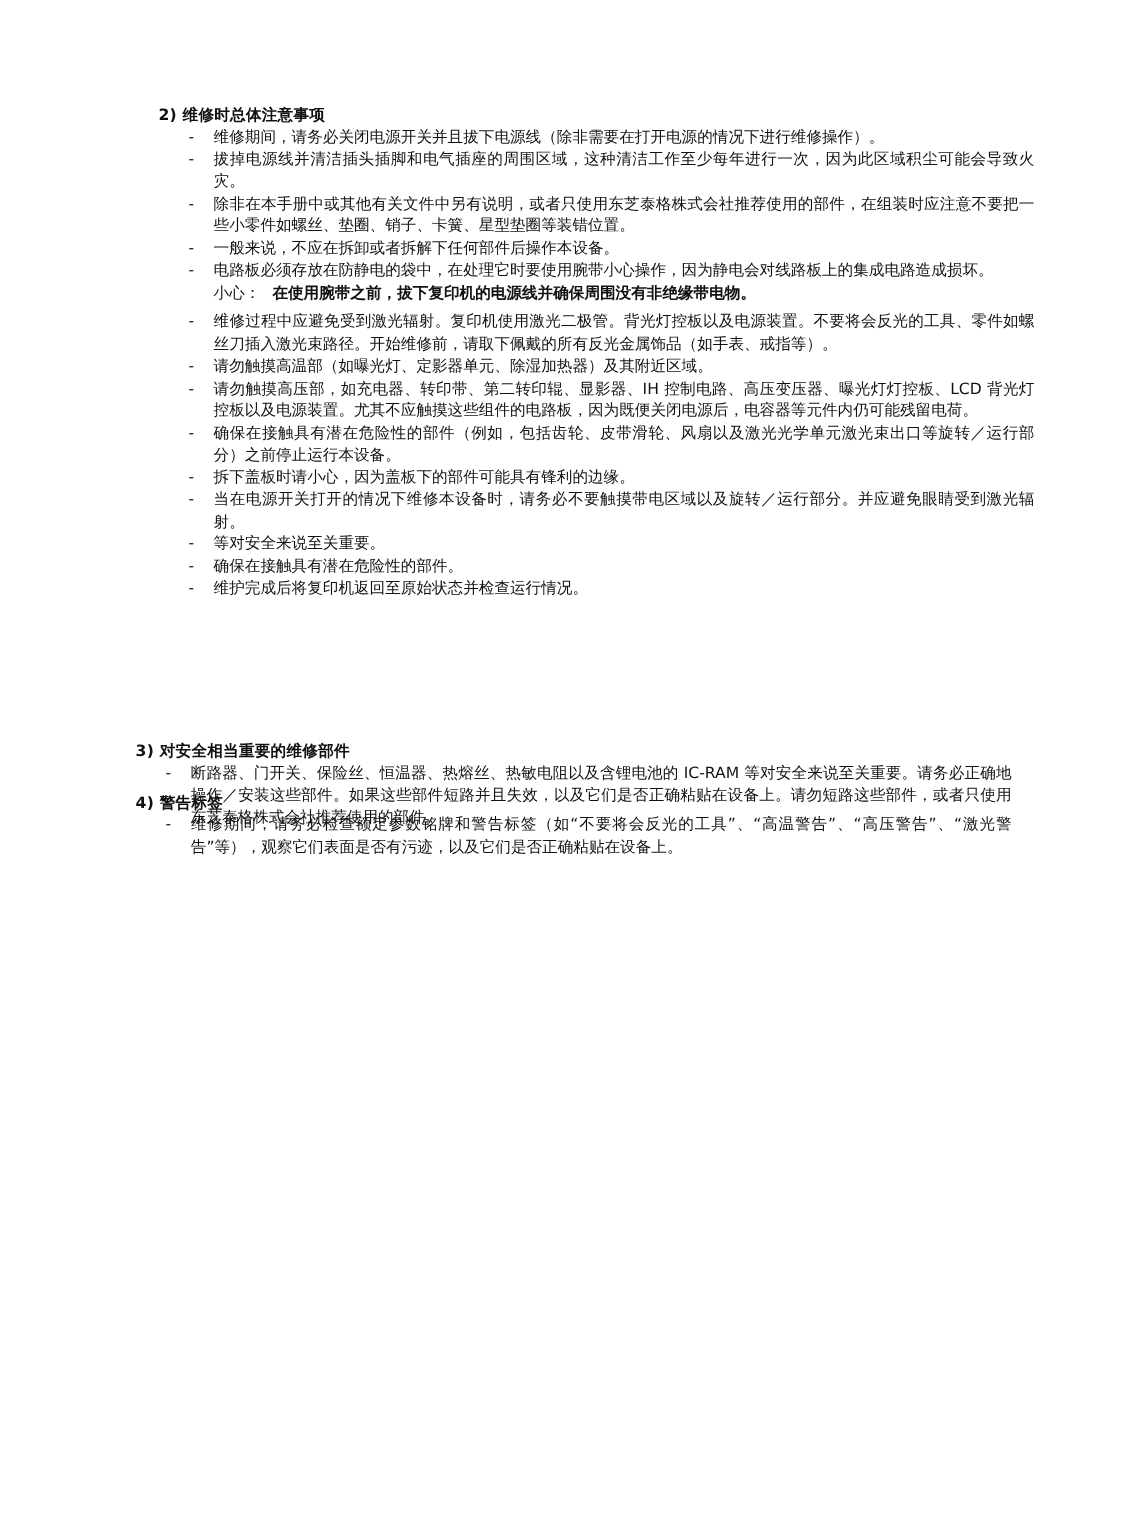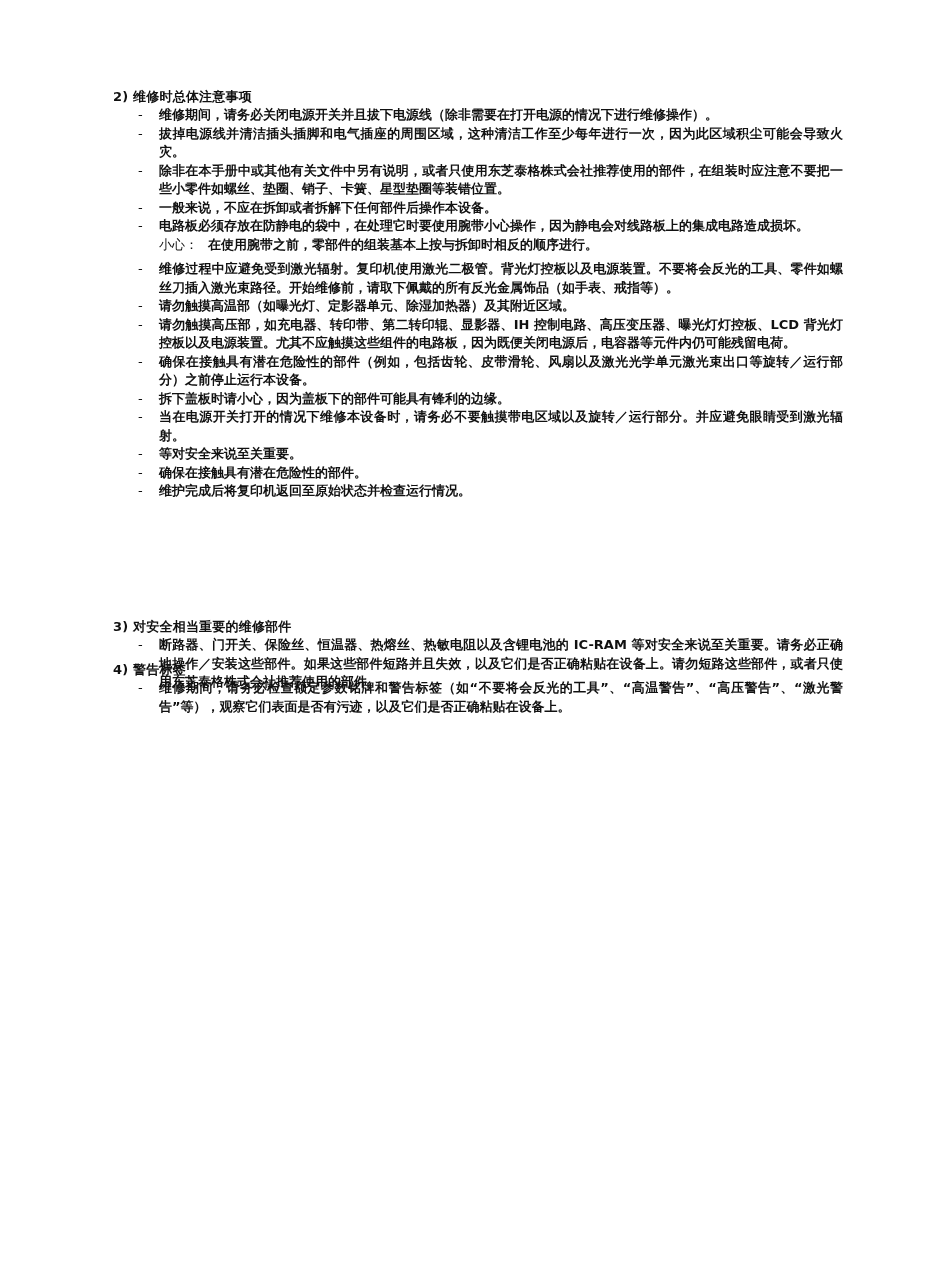--- a/index.html
+++ b/index.html
@@ -5,28 +5,28 @@
   html, body { margin:0; padding:0; background:#ffffff; }
   body { width:950px; height:1265px; position:relative; overflow:hidden;
          font-family:"DejaVu Sans", "Liberation Sans", sans-serif; color:#111; }
   .page { position:absolute; left:0; top:0; width:950px; height:1265px; }
   .section { position:absolute; left:113px; width:730px; }
   .sec-title { font-size:13px; font-weight:bold; line-height:18px; height:18px; white-space:nowrap; letter-spacing:0.2px; }
   .item { position:relative; padding-left:46px; font-size:13px; line-height:18.5px; text-align:justify; text-align-last:left; }
   .dash { position:absolute; left:25px; top:0; width:10px; }
   .caution { padding-left:46px; font-size:13px; line-height:18.5px; font-weight:bold; margin:0 0 6px 0; }
   .caution .lbl { font-weight:normal; margin-right:10px; }
-  .item .txt { display:block;font-weight:bold; }
+  .item .txt { display:block; }
 </style>
 </head>
 <body>
 
 <div class="page">
 
-  <div class="section" style="top:88px;">
+  <div class="section" style="top:88px;margin-left:19px;">
     <div class="sec-title">2) 维修时总体注意事项</div>
     <div class="item">
         <span class="dash">-</span>
         <span class="txt">维修期间，请务必关闭电源开关并且拔下电源线（除非需要在打开电源的情况下进行维修操作）。</span>
       </div>
     <div class="item">
         <span class="dash">-</span>
         <span class="txt">拔掉电源线并清洁插头插脚和电气插座的周围区域，这种清洁工作至少每年进行一次，因为此区域积尘可能会导致火灾。</span>
       </div>
     <div class="item">
@@ -34,21 +34,21 @@
         <span class="txt">除非在本手册中或其他有关文件中另有说明，或者只使用东芝泰格株式会社推荐使用的部件，在组装时应注意不要把一些小零件如螺丝、垫圈、销子、卡簧、星型垫圈等装错位置。</span>
       </div>
     <div class="item">
         <span class="dash">-</span>
         <span class="txt">一般来说，不应在拆卸或者拆解下任何部件后操作本设备。</span>
       </div>
     <div class="item">
         <span class="dash">-</span>
         <span class="txt">电路板必须存放在防静电的袋中，在处理它时要使用腕带小心操作，因为静电会对线路板上的集成电路造成损坏。</span>
       </div>
-    <div class="caution"><span class="lbl">小心：</span><span>在使用腕带之前，零部件的组装基本上按与拆卸时相反的顺序进行。</span></div>
+    <div class="caution"><span class="lbl">小心：</span><span>在使用腕带之前，拔下复印机的电源线并确保周围没有非绝缘带电物。</span></div>
     <div class="item">
         <span class="dash">-</span>
         <span class="txt">维修过程中应避免受到激光辐射。复印机使用激光二极管。背光灯控板以及电源装置。不要将会反光的工具、零件如螺丝刀插入激光束路径。开始维修前，请取下佩戴的所有反光金属饰品（如手表、戒指等）。</span>
       </div>
     <div class="item">
         <span class="dash">-</span>
         <span class="txt">请勿触摸高温部（如曝光灯、定影器单元、除湿加热器）及其附近区域。</span>
       </div>
     <div class="item">
         <span class="dash">-</span>

